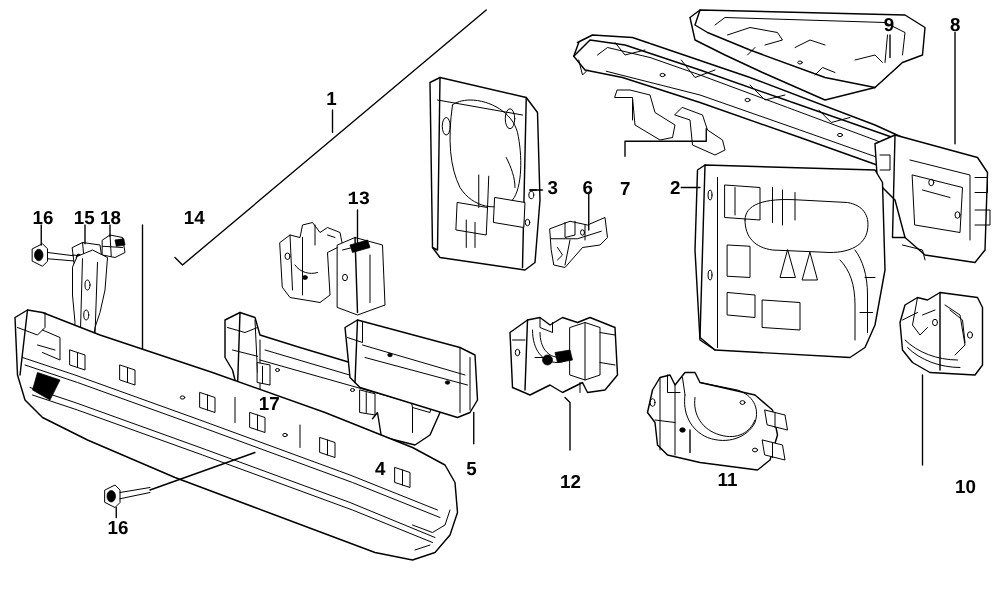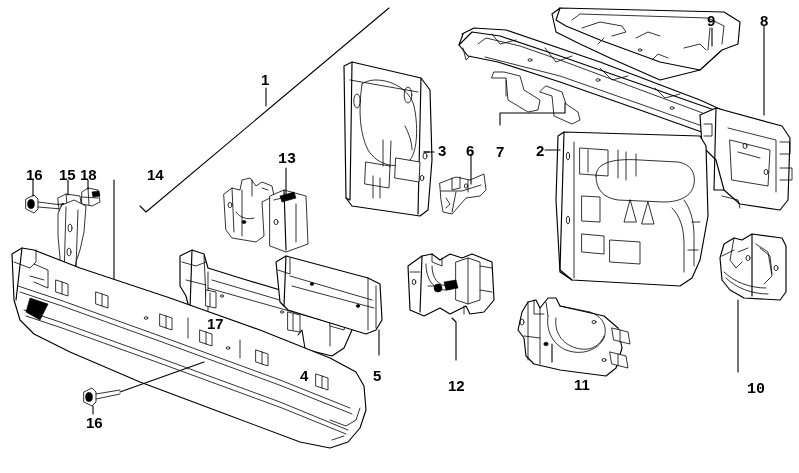--- a/index.html
+++ b/index.html
@@ -363,21 +363,21 @@
 
 <div class="callout" style="left:261px;top:72px;">1</div>
 <div class="callout" style="left:536px;top:143px;">2</div>
 <div class="callout" style="left:438px;top:143px;">3</div>
 <div class="callout" style="left:300px;top:368px;">4</div>
 <div class="callout" style="left:373px;top:368px;">5</div>
 <div class="callout" style="left:466px;top:143px;">6</div>
 <div class="callout" style="left:496px;top:144px;">7</div>
 <div class="callout" style="left:760px;top:13px;">8</div>
 <div class="callout" style="left:707px;top:13px;">9</div>
-<div class="callout" style="left:747px;top:382px;font-family:Liberation Mono, monospace;">10</div>
+<div class="callout" style="left:764px;top:382px;">10</div>
 <div class="callout" style="left:545px;top:377px;margin-left:29px;">11</div>
 <div class="callout" style="left:448px;top:378px;">12</div>
 <div class="callout" style="left:278px;top:152px;font-family:Liberation Mono, monospace;">13</div>
 <div class="callout" style="left:106px;top:167px;margin-left:41px;">14</div>
 <div class="callout" style="left:59px;top:167px;text-align:right;">15</div>
 <div class="callout" style="left:26px;top:167px;">16</div>
 <div class="callout" style="left:86px;top:415px;">16</div>
 <div class="callout" style="left:207px;top:316px;">17</div>
 <div class="callout" style="left:80px;top:167px;">18</div>
 

